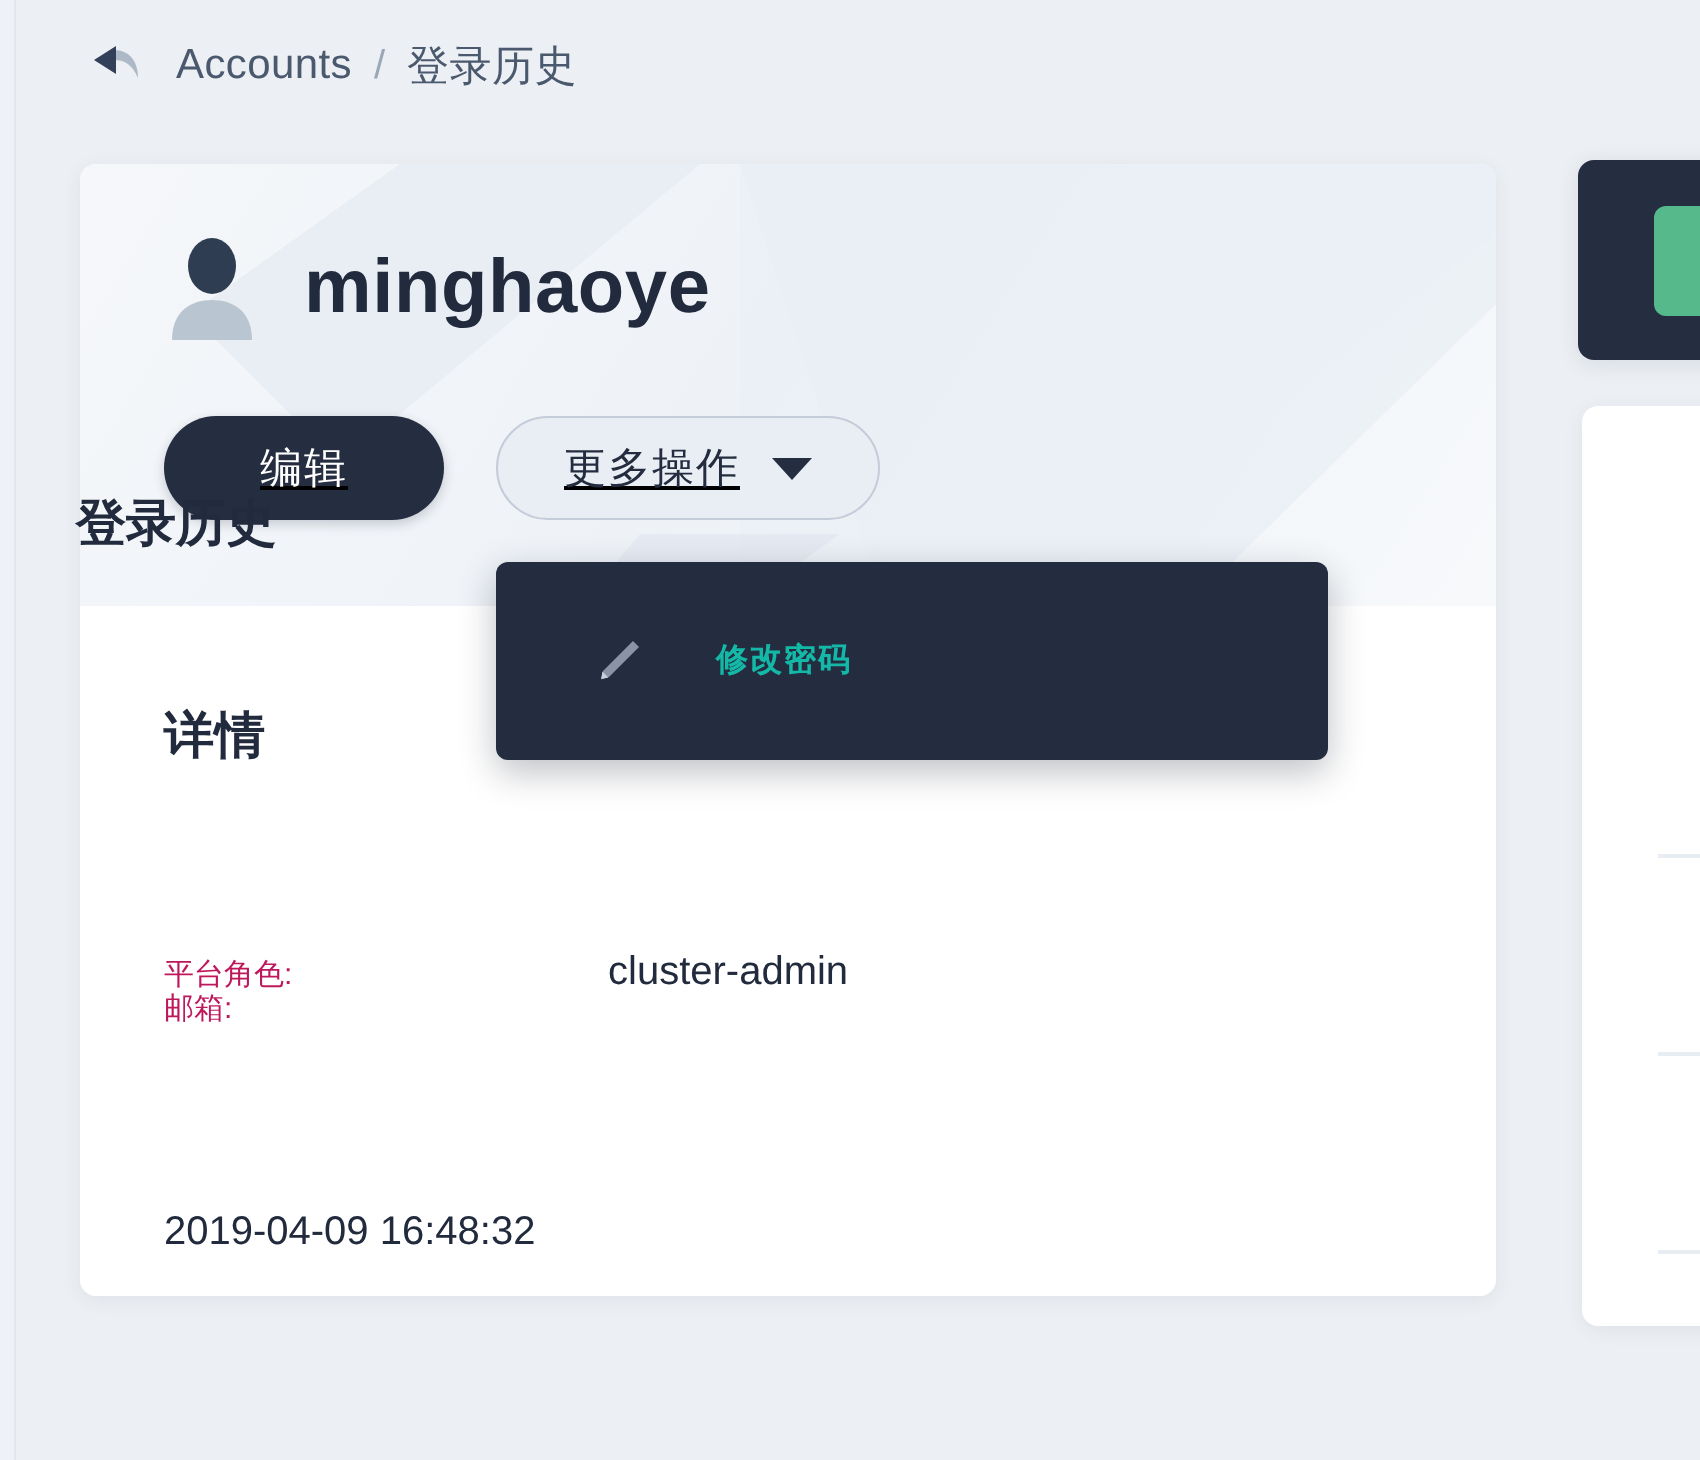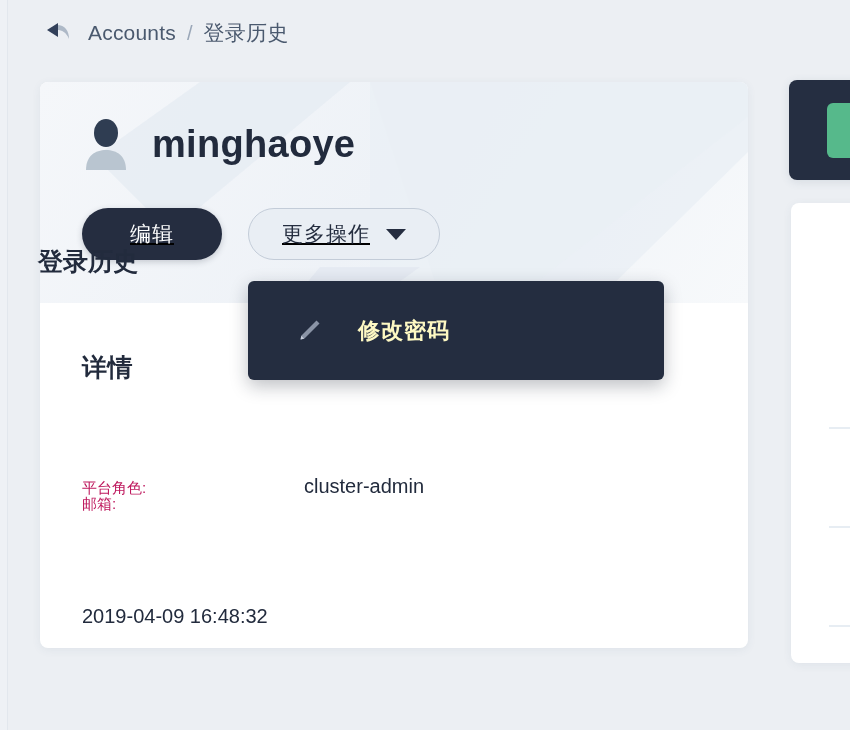--- a/index.html
+++ b/index.html
@@ -188,22 +188,22 @@
     box-sizing: border-box;
   }
   .menu-icon {
     width: 30px; height: 30px;
     position: relative;
     margin-right: 34px;
     flex: 0 0 30px;
     display: flex; align-items: center; justify-content: center;
   }
   .menu-label {
-    font-size: 22px;
-    color: #fef9c3;
+    font-size: 16px;
+    color: #14b8a6;
     font-weight: bold;
     letter-spacing: 1px;
   }
 
   
   .right-dark-card {
     position: absolute;
     left: 789px; top: 80px;
     width: 140px; height: 100px;
     background: #252e41;

